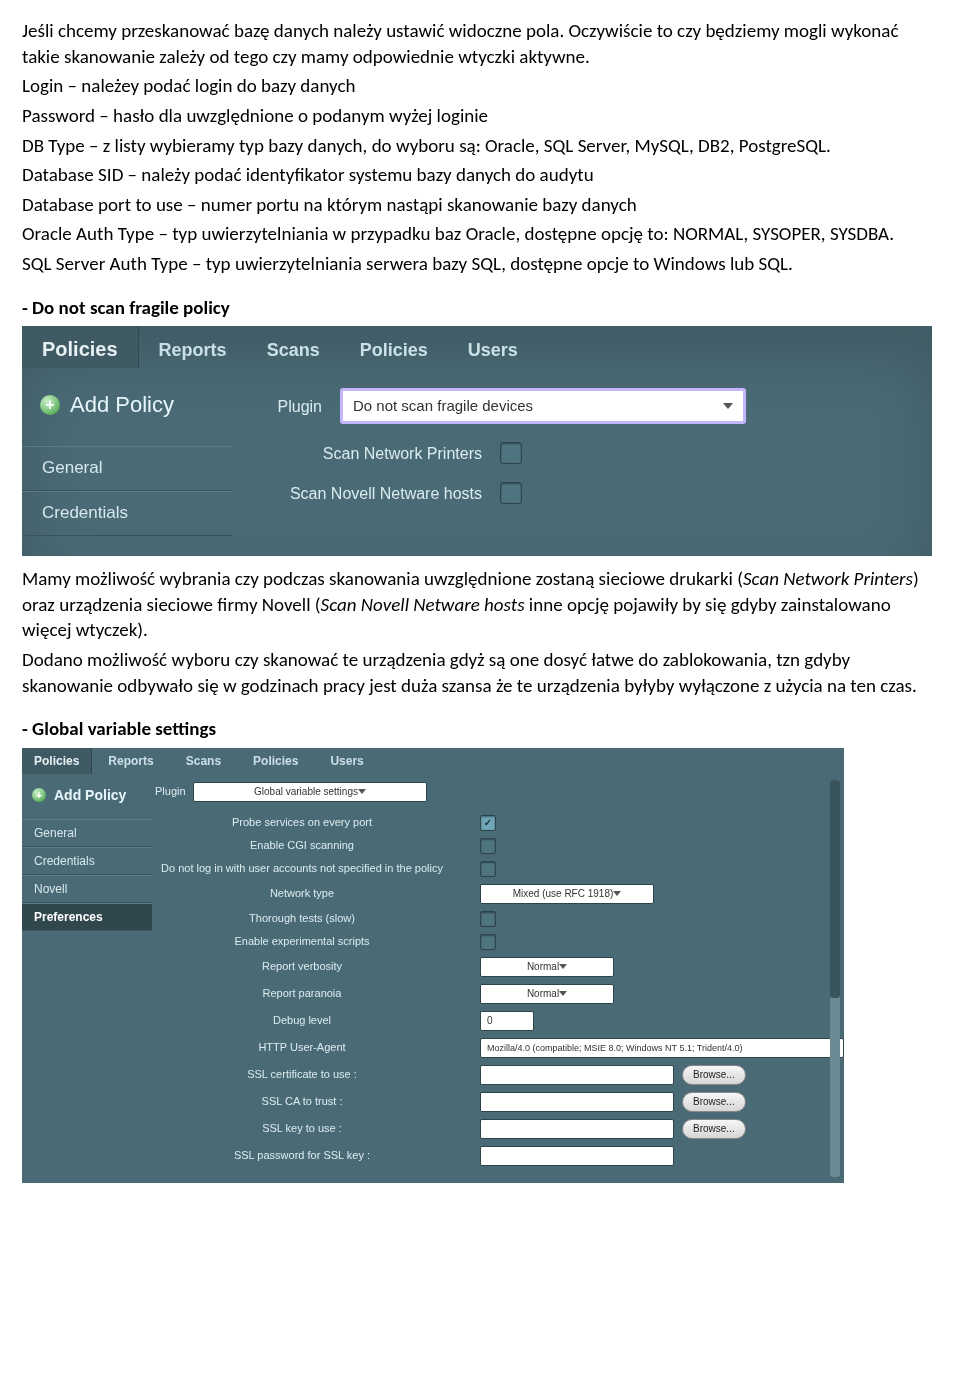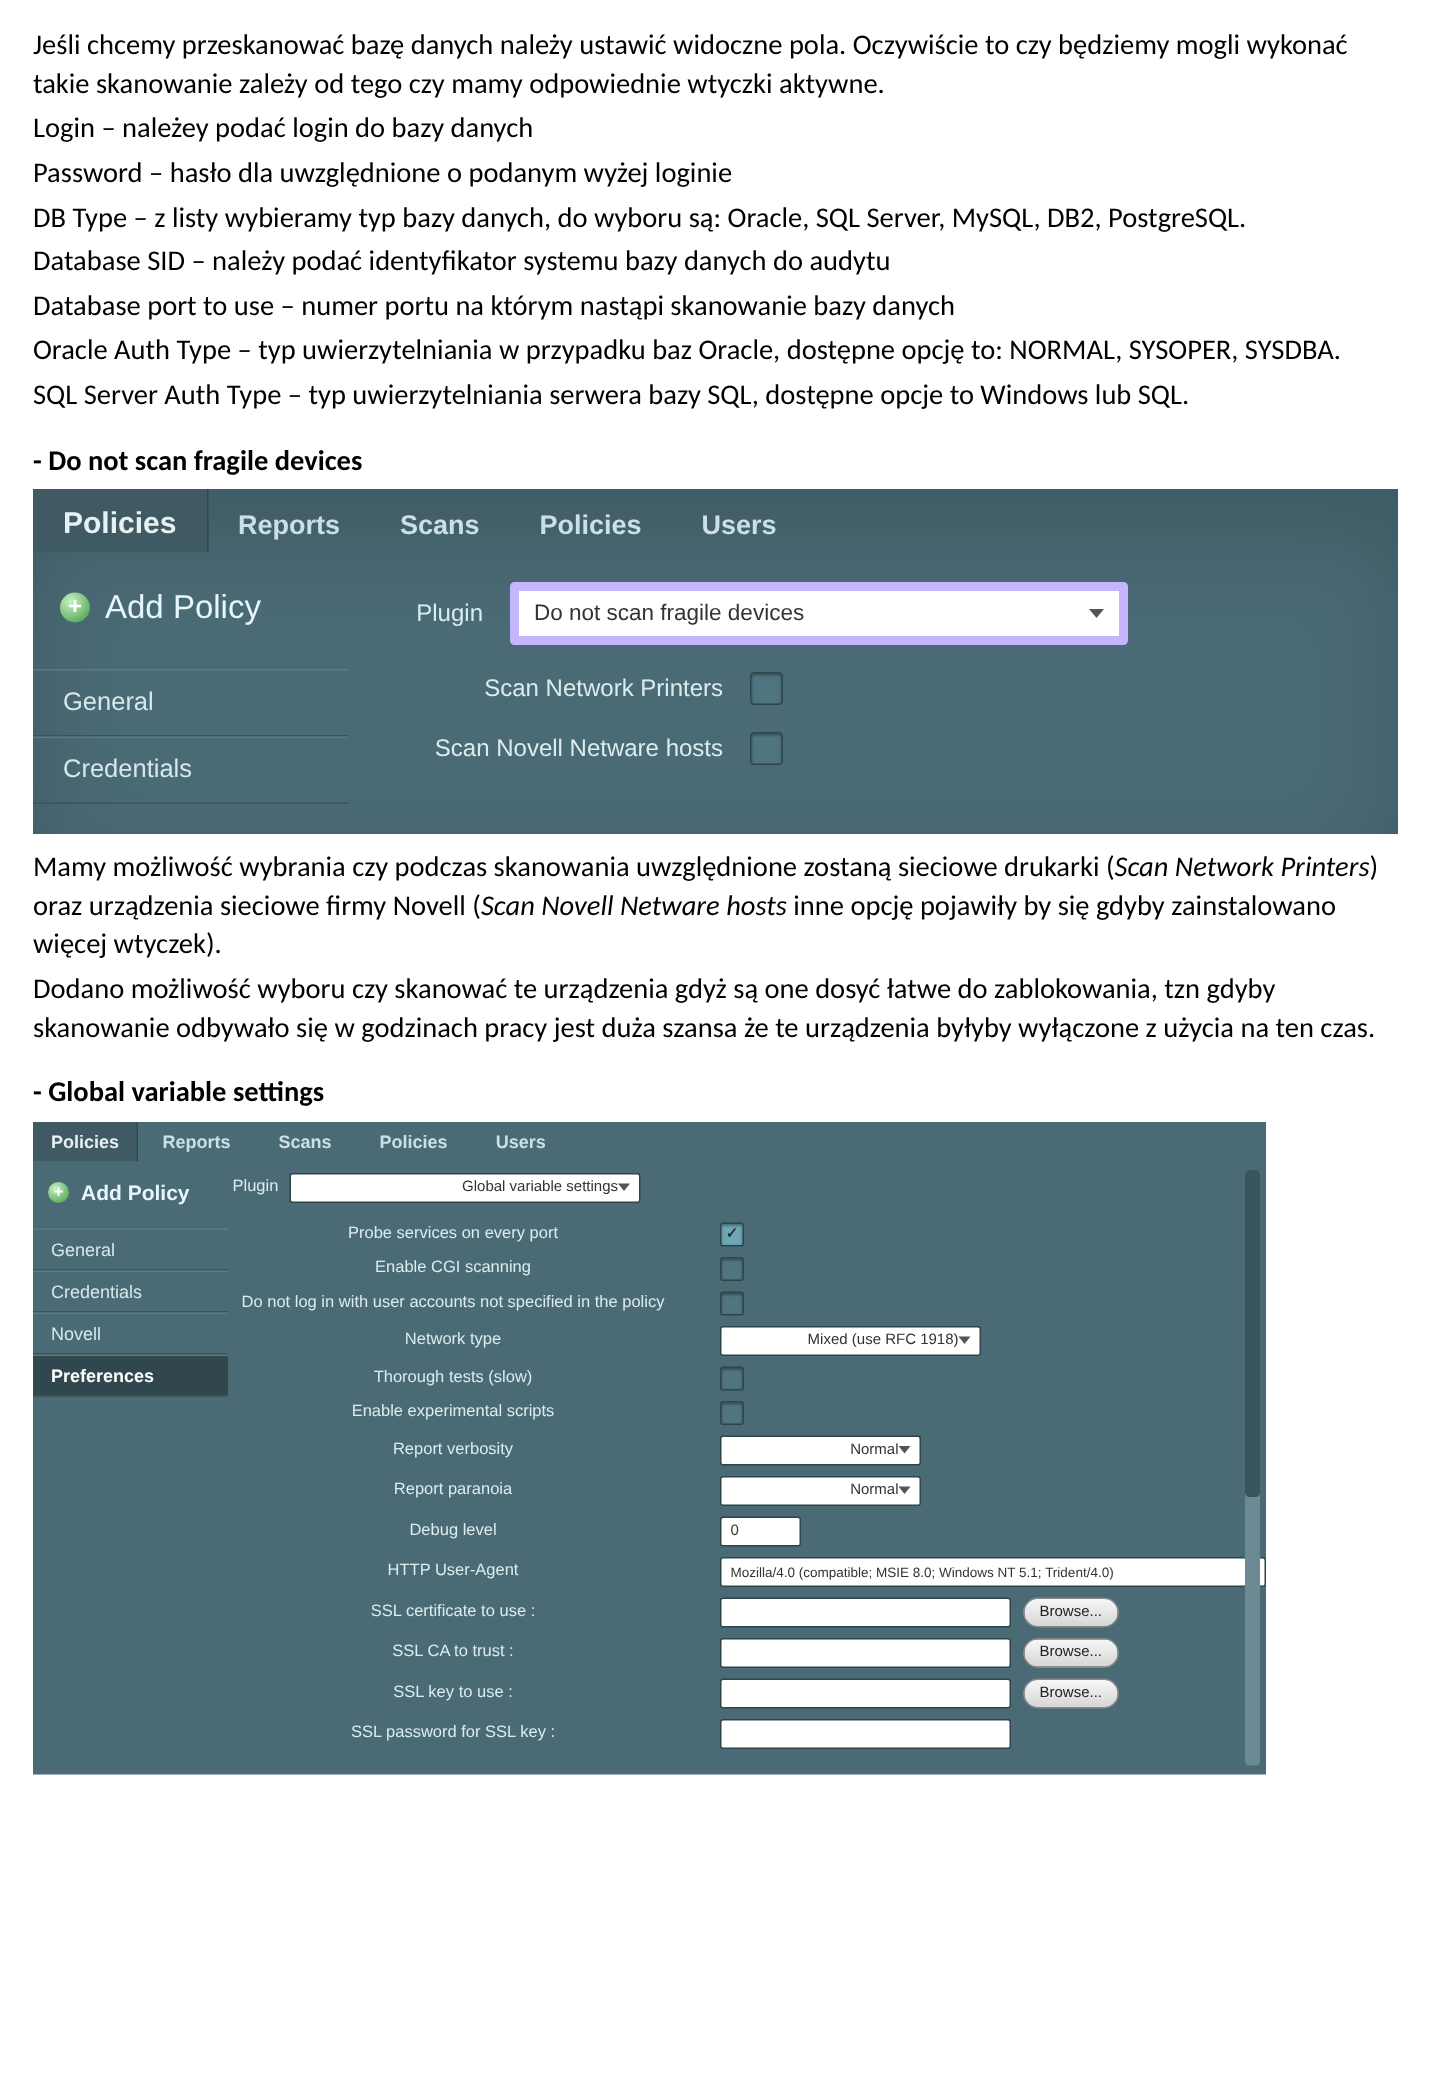--- a/index.html
+++ b/index.html
@@ -15,40 +15,40 @@
   .navtab1{padding:10px 20px;color:#e7f1f4;font-weight:700;font-size:20px;background:#3f5a63;border-right:1px solid #304850}
   .navitem1{padding:12px 20px;color:#cbe0e6;font-weight:600}
   .body1{display:flex}
   .side1{width:210px;padding:14px 0 20px}
   .addpol1{display:flex;align-items:center;gap:10px;padding:8px 18px;color:#e7f6fb;font-size:22px}
   .plus1{width:20px;height:20px;border-radius:50%;background:radial-gradient(circle at 35% 30%,#c8f0c8,#3a9a3a);display:flex;align-items:center;justify-content:center;color:#fff;font-weight:900;font-size:16px;line-height:1}
   .scat1{display:block;padding:10px 20px;color:#d7e8ec;border-top:1px solid #5b7b85;border-bottom:1px solid #3a545c;font-size:17px}
   .main1{flex:1;padding:20px 0 24px}
   .row1{display:flex;align-items:center;margin-bottom:18px}
   .lbl1{width:250px;text-align:right;padding-right:18px;color:#dbecef;font-size:16px}
-  .sel1{background:#fff;color:#333;border:6px solid #c4b5fd;border-radius:3px;height:30px;width:380px;padding:0 10px;display:flex;align-items:center;justify-content:space-between;font-size:15px}
+  .sel1{background:#fff;color:#333;border:3px solid #c4b5fd;border-radius:3px;height:30px;width:380px;padding:0 10px;display:flex;align-items:center;justify-content:space-between;font-size:15px}
   .car1{width:0;height:0;border-left:5px solid transparent;border-right:5px solid transparent;border-top:6px solid #555}
   .chk1{width:20px;height:20px;border:1px solid #2e444b;border-radius:3px;background:#4f7581;box-shadow:inset 0 1px 2px rgba(0,0,0,.4)}
 
   
   .app2{background:#4a6a75;color:#cfe3e8;font-family:Arial,Helvetica,sans-serif}
   .nav2{display:flex;align-items:center;height:26px;font-size:12px;font-weight:700}
   .navtab2{padding:5px 12px;color:#e7f1f4;background:#3f5a63;border-right:1px solid #304850}
   .navitem2{padding:6px 16px;color:#cbe0e6}
   .body2{display:flex}
   .side2{width:180px;padding:8px 0 12px}
   .addpol2{display:flex;align-items:center;gap:8px;padding:4px 10px;color:#e7f6fb;font-weight:700;font-size:14px}
   .plus2{width:14px;height:14px;border-radius:50%;background:radial-gradient(circle at 35% 30%,#c8f0c8,#3a9a3a);display:flex;align-items:center;justify-content:center;color:#fff;font-weight:900;font-size:11px;line-height:1}
   .scat2{display:block;padding:5px 12px;color:#d7e8ec;border-top:1px solid #5b7b85;border-bottom:1px solid #3a545c;font-size:12px}
   .scat2.sel{background:#30474e;color:#fff;font-weight:700}
   .main2{flex:1;padding:8px 0 10px;position:relative}
   .row2{display:flex;align-items:center;margin-bottom:7px}
   .lbl2{width:300px;text-align:center;padding-right:28px;color:#dbecef;font-size:11px}
   .lbl2s{width:38px;text-align:left;color:#dbecef;font-size:11px;padding-left:3px}
-  .sel2{background:#fff;color:#333;border:1px solid #2e444b;border-radius:2px;height:18px;width:220px;padding:0 6px;display:flex;align-items:center;justify-content:flex-end;font-size:10px}
+  .sel2{background:#fff;color:#333;border:1px solid #2e444b;border-radius:2px;height:18px;width:220px;padding:0 6px;display:flex;align-items:center;justify-content:center;font-size:10px}
   .sel2 .car1{border-left-width:4px;border-right-width:4px;border-top-width:5px}
   .in2{background:#fff;color:#333;border:1px solid #2e444b;border-radius:2px;height:18px;width:120px;padding:0 6px;font-size:10px;display:flex;align-items:center}
   .in2.wide{width:350px;font-size:9px}
   .chk2{width:14px;height:14px;border:1px solid #2e444b;border-radius:2px;background:#4f7581;box-shadow:inset 0 1px 2px rgba(0,0,0,.4)}
   .chk2.on{background:#6ea6b5;display:flex;align-items:center;justify-content:center;color:#1b3038;font-weight:900;font-size:10px}
   .btn2{background:linear-gradient(#f7f7f7,#d6d6d6);border:1px solid #888;border-radius:10px;height:18px;padding:0 10px;font-size:10px;color:#222;display:flex;align-items:center}
   .scrollbar2{position:absolute;right:4px;top:6px;bottom:6px;width:10px;background:#6c8a93;border-radius:3px}
   .thumb2{position:absolute;left:0;right:0;top:0;height:55%;background:#3a545c;border-radius:3px}
 </style>
 </head>
@@ -56,21 +56,21 @@
 
 <p class="para">Jeśli chcemy przeskanować bazę danych należy ustawić widoczne pola. Oczywiście to czy będziemy mogli wykonać takie skanowanie zależy od tego czy mamy odpowiednie wtyczki aktywne.</p>
 <p class="para">Login – należey podać login do bazy danych</p>
 <p class="para">Password – hasło dla uwzględnione o podanym wyżej loginie</p>
 <p class="para">DB Type – z listy wybieramy typ bazy danych, do wyboru są: Oracle, SQL Server, MySQL, DB2, PostgreSQL.</p>
 <p class="para">Database SID – należy podać identyfikator systemu bazy danych do audytu</p>
 <p class="para">Database port to use – numer portu na którym nastąpi skanowanie bazy danych</p>
 <p class="para">Oracle Auth Type – typ uwierzytelniania w przypadku baz Oracle, dostępne opcję to: NORMAL, SYSOPER, SYSDBA.</p>
 <p class="para">SQL Server Auth Type – typ uwierzytelniania serwera bazy SQL, dostępne opcje to Windows lub SQL.</p>
 
-<p class="para sect">- Do not scan fragile devices</p>
+<p class="para sect">- Do not scan fragile policy</p>
 
 <div class="shot wide">
   <div class="app1">
     <div class="nav1">
       <div class="navtab1">Policies</div>
       <div class="navitem1">Reports</div>
       <div class="navitem1">Scans</div>
       <div class="navitem1">Policies</div>
       <div class="navitem1">Users</div>
     </div>

